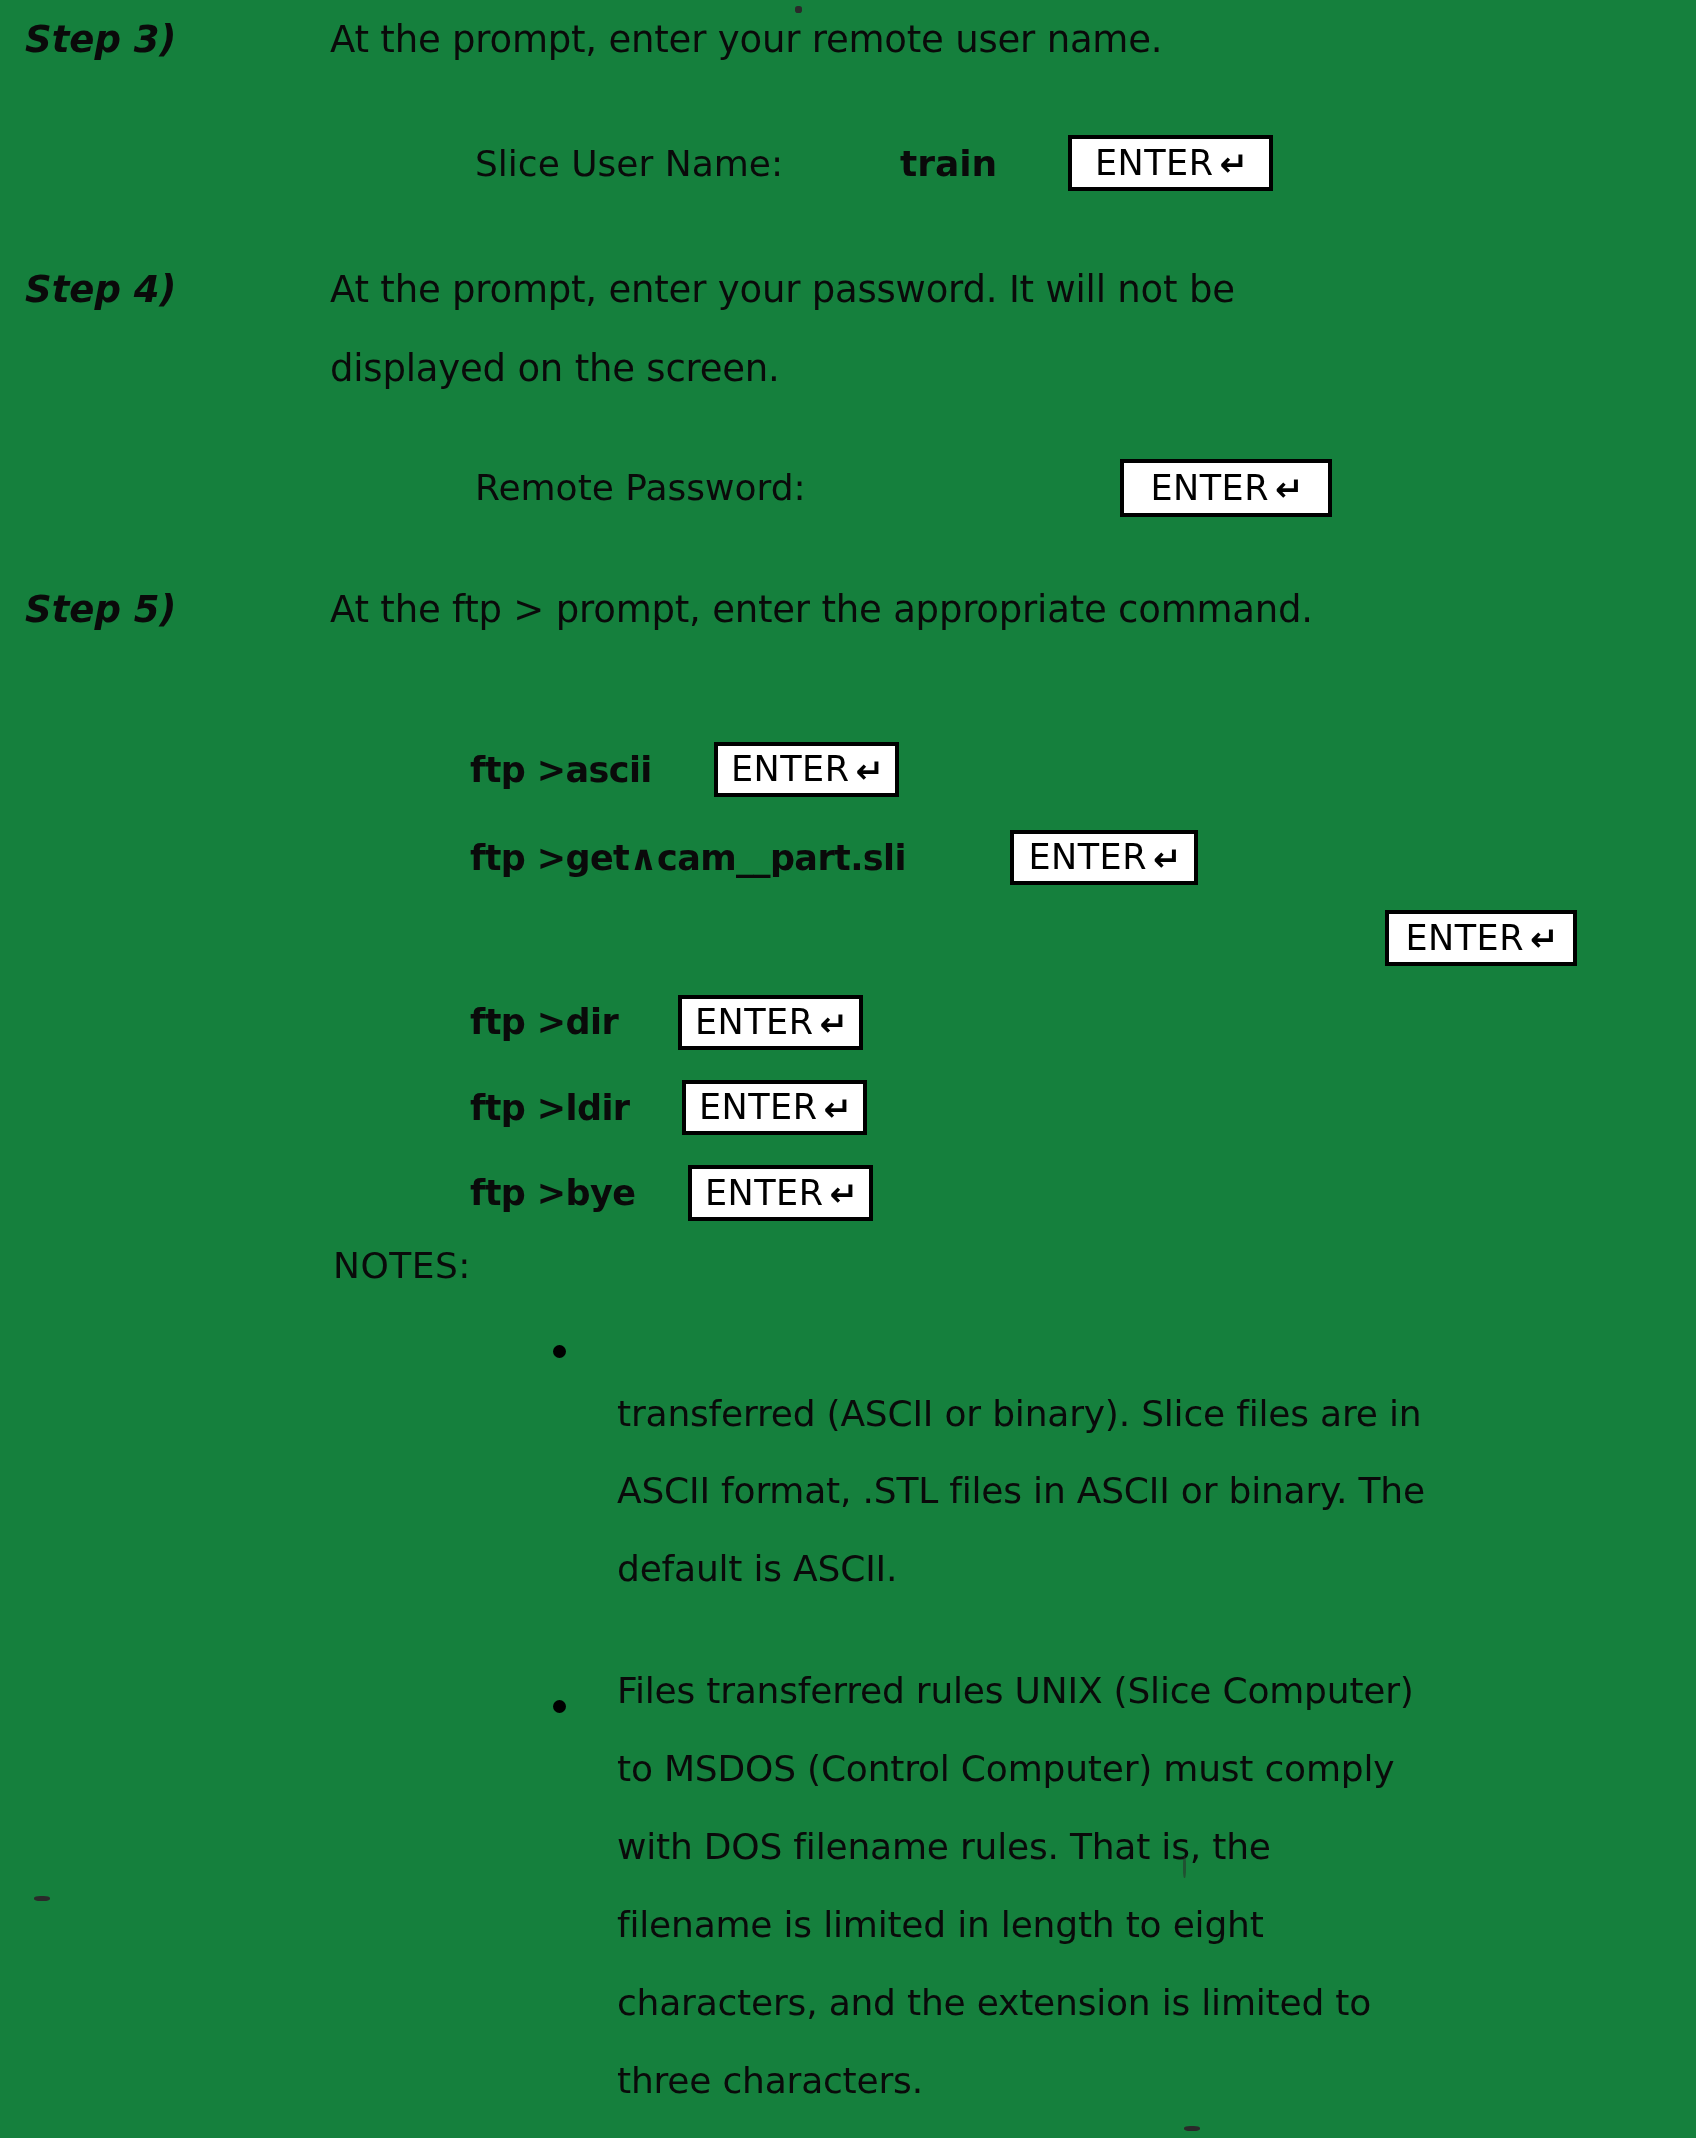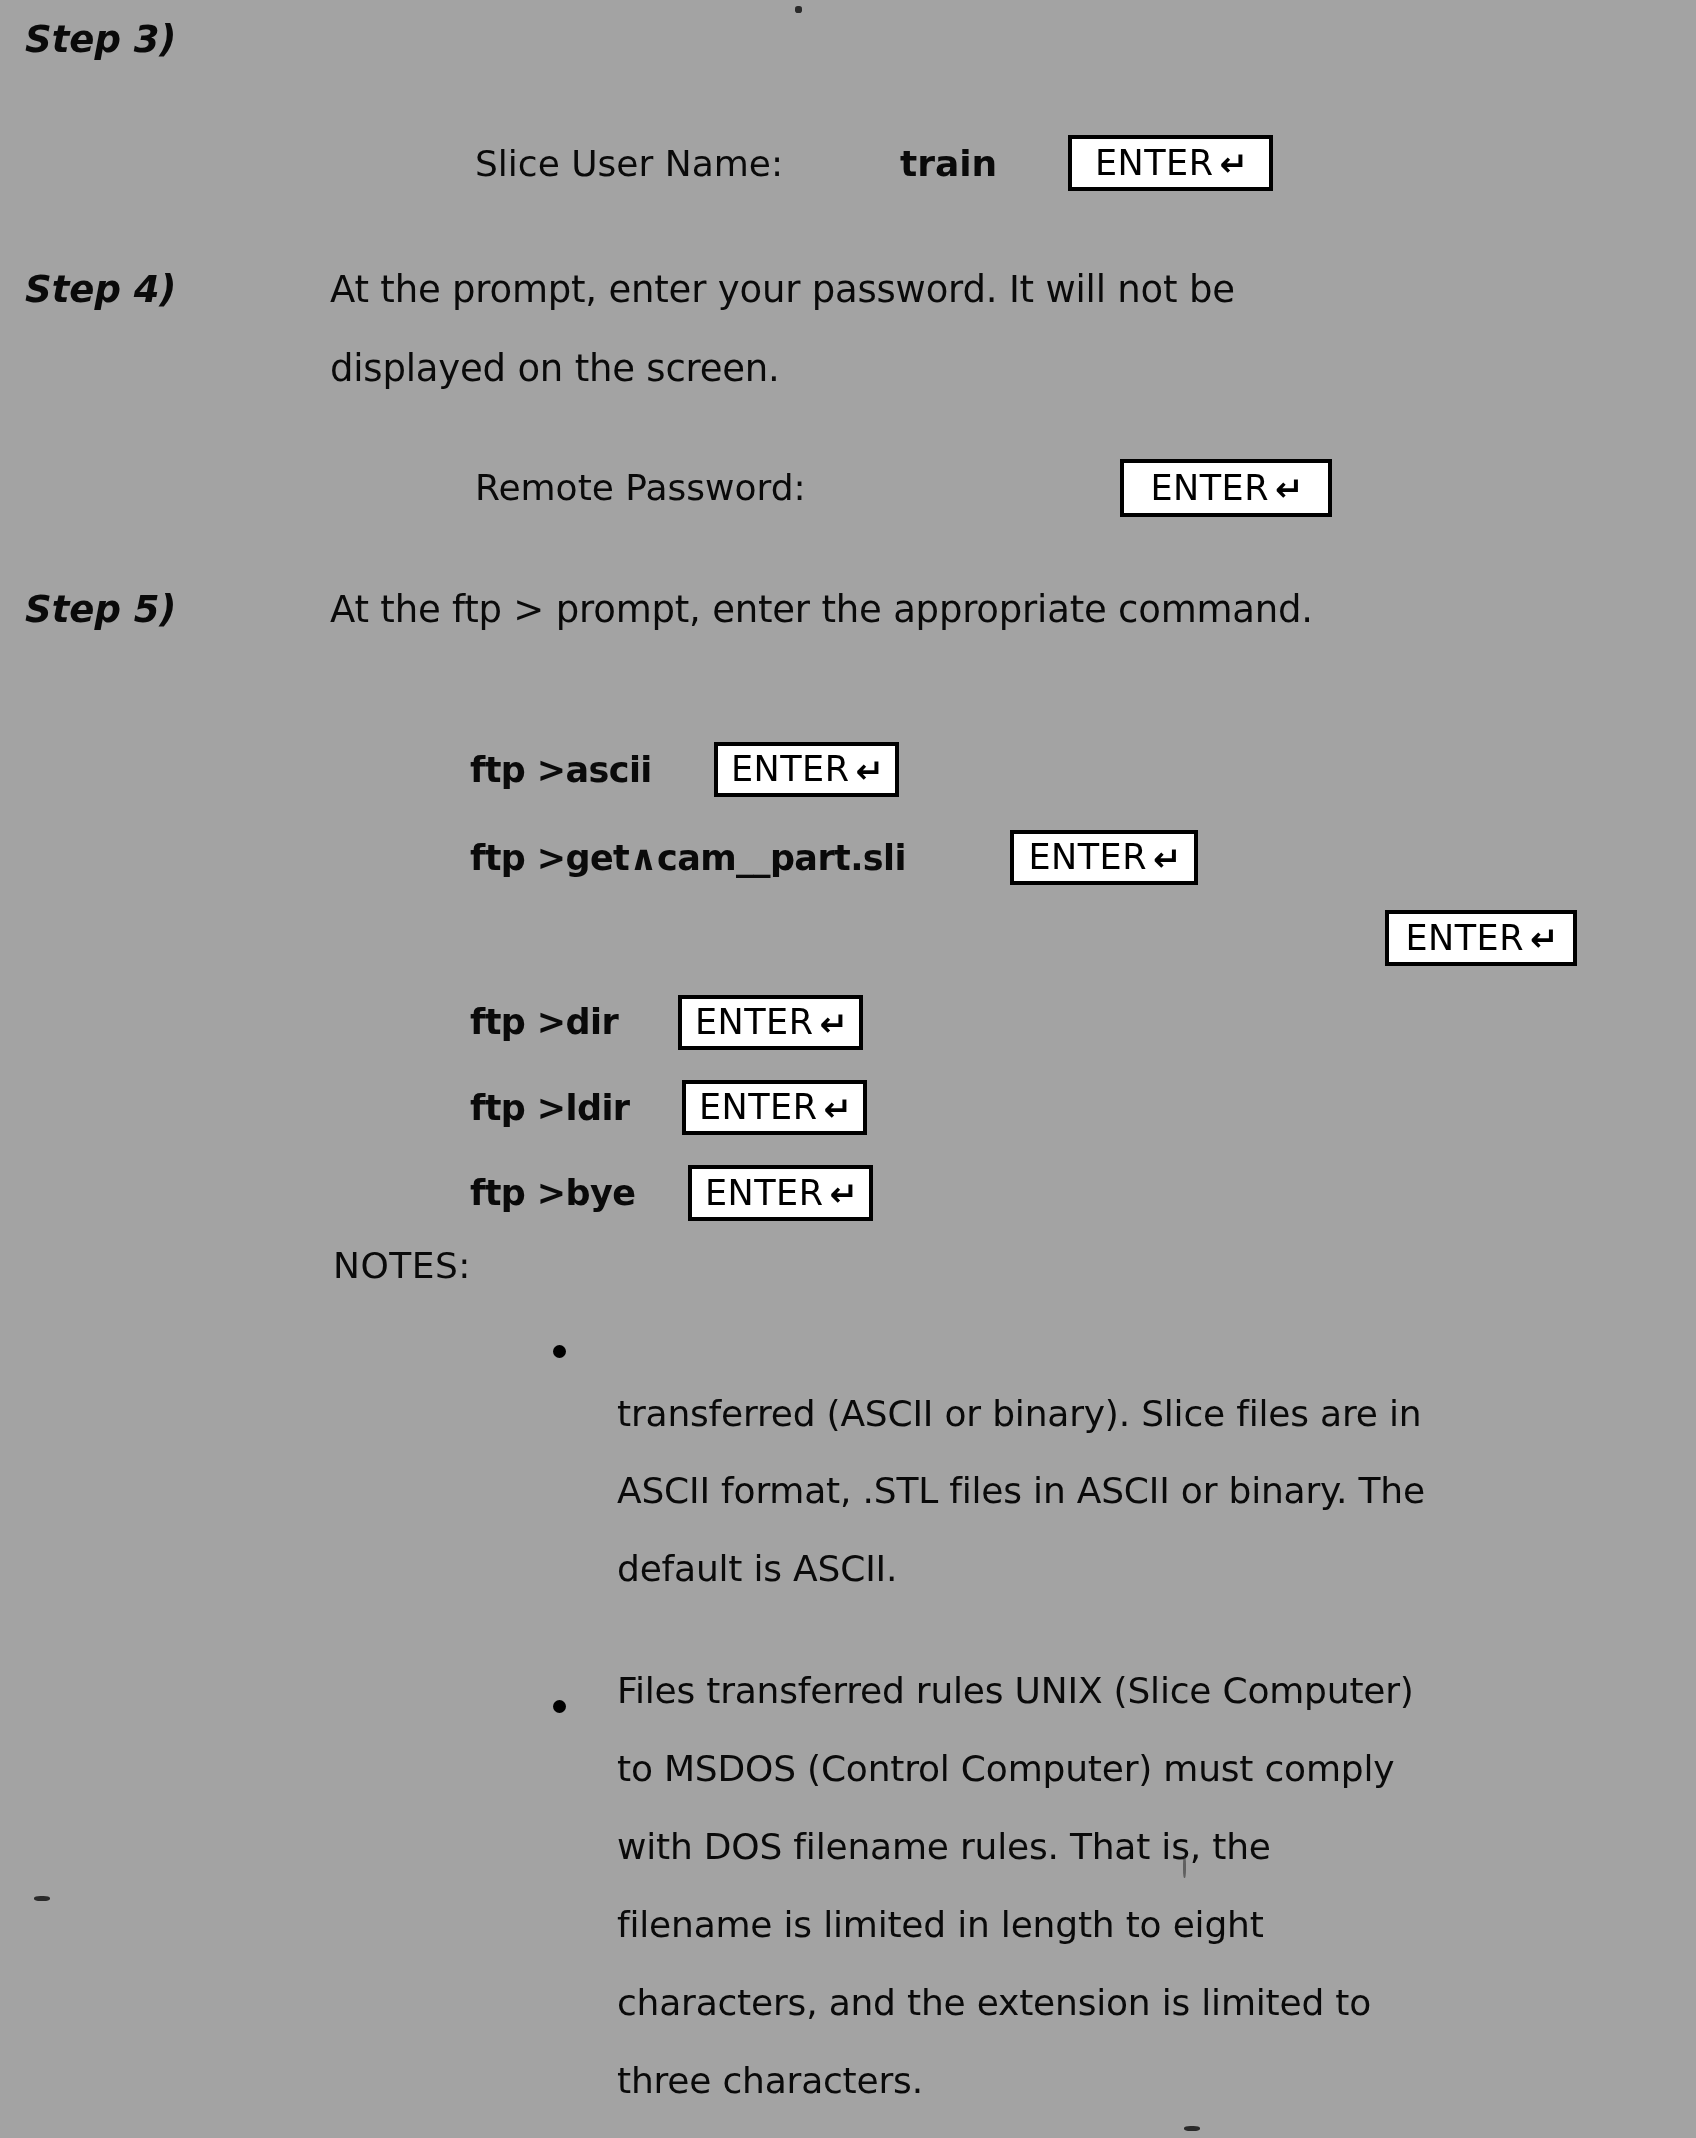--- a/index.html
+++ b/index.html
@@ -13,21 +13,21 @@
     position: relative;
     font-family: "DejaVu Sans", sans-serif;
     color: #000000;
     overflow: hidden;
   }
 
   .page {
     position: absolute;
     inset: 0;
     
-    background: #a3a3a3;
+    background: #15803d;
   }
 
   
   .txt {
     position: absolute;
     white-space: nowrap;
     color: #0a0a0a;
     -webkit-font-smoothing: none;
   }
 
@@ -116,20 +116,21 @@
     border-radius: 40%;
   }
 </style>
 </head>
 <body>
 
 <div class="page">
 
   <div class="txt step-label" style="left:25px; top:18px;">Step 3)</div>
 
+  <div class="txt body-line" style="left:330px; top:18px;">At the prompt, enter your remote user name.</div>
 
   <div class="txt prompt-line" style="left:475px; top:143px;">Slice User Name:</div>
 
   <div class="txt prompt-line bold-inline" style="left:900px; top:143px;">train</div>
 
   <div class="enter-key" style="left:1068px; top:135px; width:205px; height:56px;">
     <span class="enter-text">ENTER</span>
     <span class="enter-arrow">↵</span>
   </div>
 

